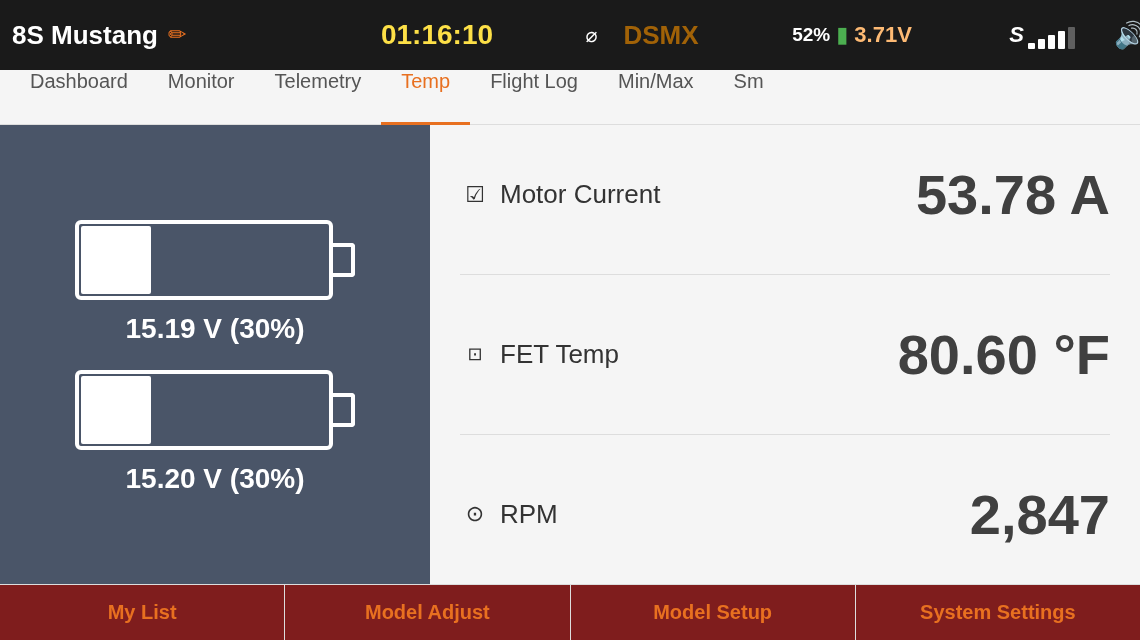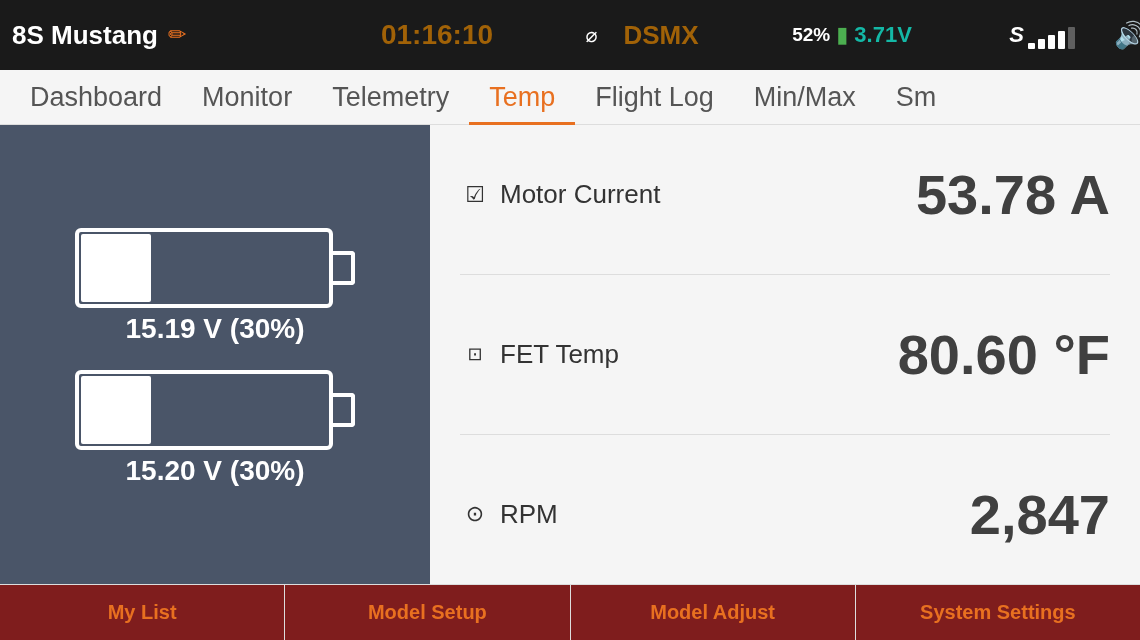--- a/index.html
+++ b/index.html
@@ -34,21 +34,21 @@
       font-size: 26px;
       font-weight: bold;
     }
 
     #edit-icon {
       color: #e87020;
       font-size: 22px;
     }
 
     #timer-area {
-      color: #a16207;
+      color: #fde047;
       font-size: 28px;
       font-weight: bold;
       min-width: 170px;
       text-align: center;
     }
 
     #dsmx-area {
       display: flex;
       align-items: center;
       gap: 6px;
@@ -81,21 +81,21 @@
       font-size: 19px;
       font-weight: bold;
     }
 
     #battery-icon {
       color: #4caf50;
       font-size: 22px;
     }
 
     #battery-voltage {
-      color: #14b8a6;
+      color: #fdba74;
       font-size: 22px;
       font-weight: bold;
     }
 
     #signal-area {
       display: flex;
       align-items: center;
       min-width: 120px;
       justify-content: center;
     }
@@ -119,22 +119,22 @@
       background: #f5f5f5;
       height: 55px;
       border-bottom: 1px solid #ddd;
       padding: 0 10px;
     }
 
     .tab-item {
       padding: 0 20px;
       height: 55px;
       display: flex;
-      align-items: center;
-      font-size: 27px;
+      align-items: flex-start;
+      font-size: 20px;
       color: #555;
       cursor: pointer;
       position: relative;
       white-space: nowrap;
     }
 
     .tab-item.active {
       color: #e87020;
     }
 
@@ -164,21 +164,21 @@
       align-items: center;
       justify-content: center;
       gap: 20px;
       padding: 20px;
     }
 
     .battery-widget {
       display: flex;
       flex-direction: column;
       align-items: center;
-      gap: 0;
+      gap: 8px;
     }
 
     .battery-visual {
       position: relative;
       width: 280px;
       height: 90px;
     }
 
     .battery-body {
       position: absolute;
@@ -444,21 +444,21 @@
 
   </div>
 
 </div>
 
 <div id="bottom-bar">
   <div class="bottom-tab">
     <span>My List</span>
   </div>
   <div class="bottom-tab">
+    <span>Model Adjust</span>
+  </div>
+  <div class="bottom-tab">
     <span>Model Setup</span>
-  </div>
-  <div class="bottom-tab">
-    <span>Model Adjust</span>
   </div>
   <div class="bottom-tab">
     <span>System Settings</span>
   </div>
 </div>
 
 </body></html>

